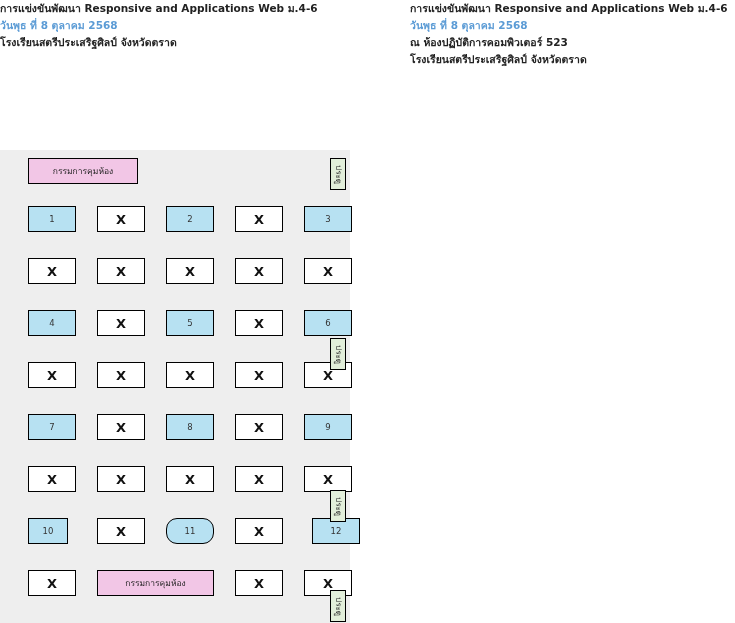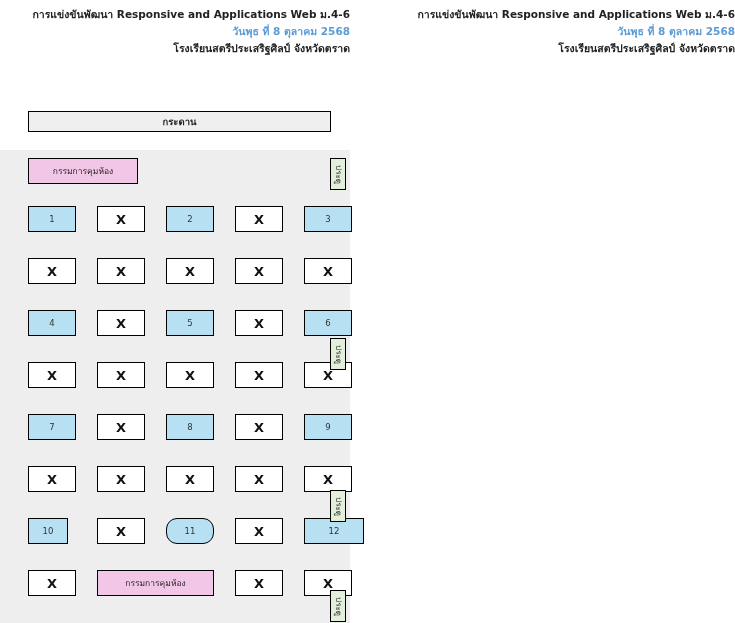--- a/index.html
+++ b/index.html
@@ -8,21 +8,21 @@
     font-family:"DejaVu Sans","Liberation Sans",sans-serif;
     color:#1a1a1a;
   }
 
   
   .room{position:absolute;top:0;}
   #room-left{left:0;width:350px;height:623px;}
   #room-right{left:410px;width:325px;height:623px;}
 
   
-  .heading{text-align:right;padding-top:6px;}
+  .heading{text-align:left;}
   .heading .ln{display:block;line-height:1.62;}
   .title{font-size:10.5px;font-weight:bold;color:#222;}
   .date{font-size:10.5px;font-weight:bold;color:#5b9bd5;}
   .room-line{font-size:10.5px;font-weight:bold;color:#222;}
   .school{font-size:10.5px;font-weight:bold;color:#222;}
 
   
   .board{
     position:absolute;height:21px;
     background:#efefef;border:1px solid #000;
@@ -74,21 +74,20 @@
 <body>
 
 <div class="room" id="room-left">
 
   <div class="heading">
     <span class="ln title">การแข่งขันพัฒนา Responsive and Applications Web ม.4-6</span>
     <span class="ln date">วันพุธ ที่ 8 ตุลาคม 2568</span>
     <span class="ln school">โรงเรียนสตรีประเสริฐศิลป์ จังหวัดตราด</span>
   </div>
 
-  <div class="board" id="board-left">กระดาน</div>
 
   <div class="floor" id="floor-left">
       <div class="seat blue" style="left: 28px; top: 56px; width: 48px; height: 26px;">1</div>
       <div class="seat x" style="left: 97px; top: 56px; width: 48px; height: 26px;">X</div>
       <div class="seat blue" style="left: 166px; top: 56px; width: 48px; height: 26px;">2</div>
       <div class="seat x" style="left: 235px; top: 56px; width: 48px; height: 26px;">X</div>
       <div class="seat blue" style="left: 304px; top: 56px; width: 48px; height: 26px;">3</div>
       <div class="seat x" style="left: 28px; top: 108px; width: 48px; height: 26px;">X</div>
       <div class="seat x" style="left: 97px; top: 108px; width: 48px; height: 26px;">X</div>
       <div class="seat x" style="left: 166px; top: 108px; width: 48px; height: 26px;">X</div>
@@ -111,21 +110,21 @@
       <div class="seat blue" style="left: 304px; top: 264px; width: 48px; height: 26px;">9</div>
       <div class="seat x" style="left: 28px; top: 316px; width: 48px; height: 26px;">X</div>
       <div class="seat x" style="left: 97px; top: 316px; width: 48px; height: 26px;">X</div>
       <div class="seat x" style="left: 166px; top: 316px; width: 48px; height: 26px;">X</div>
       <div class="seat x" style="left: 235px; top: 316px; width: 48px; height: 26px;">X</div>
       <div class="seat x" style="left: 304px; top: 316px; width: 48px; height: 26px;">X</div>
       <div class="seat blue" style="left: 28px; top: 368px; width: 40px; height: 26px;">10</div>
       <div class="seat x" style="left: 97px; top: 368px; width: 48px; height: 26px;">X</div>
       <div class="seat blue" style="left: 166px; top: 368px; width: 48px; height: 26px; border-radius: 11px;">11</div>
       <div class="seat x" style="left: 235px; top: 368px; width: 48px; height: 26px;">X</div>
-      <div class="seat blue" style="left: 304px; top: 368px; width: 60px; height: 26px;">12</div>
+      <div class="seat blue" style="left: 312px; top: 368px; width: 48px; height: 26px;">12</div>
       <div class="seat x" style="left: 28px; top: 420px; width: 48px; height: 26px;">X</div>
       <div class="committee" style="left: 97px; top: 420px; width: 117px; height: 26px;">กรรมการคุมห้อง</div>
       <div class="seat x" style="left: 235px; top: 420px; width: 48px; height: 26px;">X</div>
       <div class="seat x" style="left: 304px; top: 420px; width: 48px; height: 26px;">X</div>
       <div class="committee" style="left: 28px; top: 8px; width: 110px; height: 26px;">กรรมการคุมห้อง</div>
       <div class="door" style="left: 330px; top: 8px;">
         <span>ประตู</span>
       </div>
       <div class="door" style="left: 330px; top: 188px;">
         <span>ประตู</span>
@@ -137,16 +136,17 @@
         <span>ประตู</span>
       </div>
     </div>
 </div>
 
 <div class="room" id="room-right">
 
   <div class="heading">
     <span class="ln title">การแข่งขันพัฒนา Responsive and Applications Web ม.4-6</span>
     <span class="ln date">วันพุธ ที่ 8 ตุลาคม 2568</span>
+    <span class="ln room-line">ณ ห้องปฏิบัติการคอมพิวเตอร์ 523</span>
     <span class="ln school">โรงเรียนสตรีประเสริฐศิลป์ จังหวัดตราด</span>
   </div>
 
 </div>
 
 </body></html>

